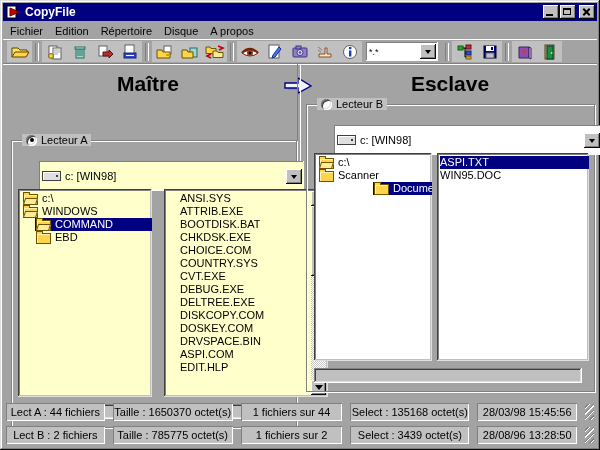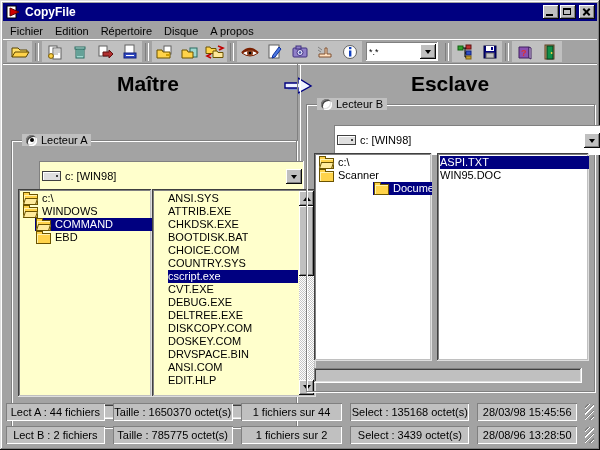--- a/index.html
+++ b/index.html
@@ -296,71 +296,68 @@
               <span class="lbl">COMMAND</span>
             </span>
           </div>
           <div class="lrow" style="padding-left: 14px;">
             <span class="hl">
               <span class="ficon folder-closed"></span>
               <span class="lbl">EBD</span>
             </span>
           </div>
         </div>
-      <div class="list yellowbg" style="left:140px;width:164px;padding-right:18px;padding-left:16px;">
+      <div class="list yellowbg" style="left:152px;width:164px;padding-right:18px;padding-left:16px;">
         <div class="vscroll">
           <span class="sbtn sb-up">
               <span class="arr-up"></span>
             </span>
           <span class="sthumb"></span>
           <span class="sbtn sb-dn">
               <span class="arr-dn"></span>
             </span>
         </div>
       <div class="lrow">
             <span class="lbl">ANSI.SYS</span>
           </div>
           <div class="lrow">
             <span class="lbl">ATTRIB.EXE</span>
           </div>
           <div class="lrow">
+            <span class="lbl">BOOTDISK.BAT</span>
+          </div>
+          <div class="lrow">
             <span class="lbl">CHKDSK.EXE</span>
           </div>
           <div class="lrow">
-            <span class="lbl">BOOTDISK.BAT</span>
-          </div>
-          <div class="lrow">
             <span class="lbl">CHOICE.COM</span>
           </div>
           <div class="lrow">
             <span class="lbl">COUNTRY.SYS</span>
           </div>
-          <div class="lrow sel">
-            <span class="lbl">cscript.exe</span>
-          </div>
           <div class="lrow">
             <span class="lbl">CVT.EXE</span>
           </div>
           <div class="lrow">
             <span class="lbl">DEBUG.EXE</span>
           </div>
           <div class="lrow">
             <span class="lbl">DELTREE.EXE</span>
           </div>
           <div class="lrow">
             <span class="lbl">DISKCOPY.COM</span>
           </div>
           <div class="lrow">
             <span class="lbl">DOSKEY.COM</span>
           </div>
           <div class="lrow">
             <span class="lbl">DRVSPACE.BIN</span>
           </div>
           <div class="lrow">
-            <span class="lbl">ANSI.COM</span>
+            <span class="lbl">ASPI.COM</span>
           </div>
           <div class="lrow">
             <span class="lbl">EDIT.HLP</span>
           </div>
         </div>
       <div class="pbar sunken2" style="width:272px"></div>
     </div>
 
     <div class="gbox" id="gbox-b">
       <div class="glegend">

